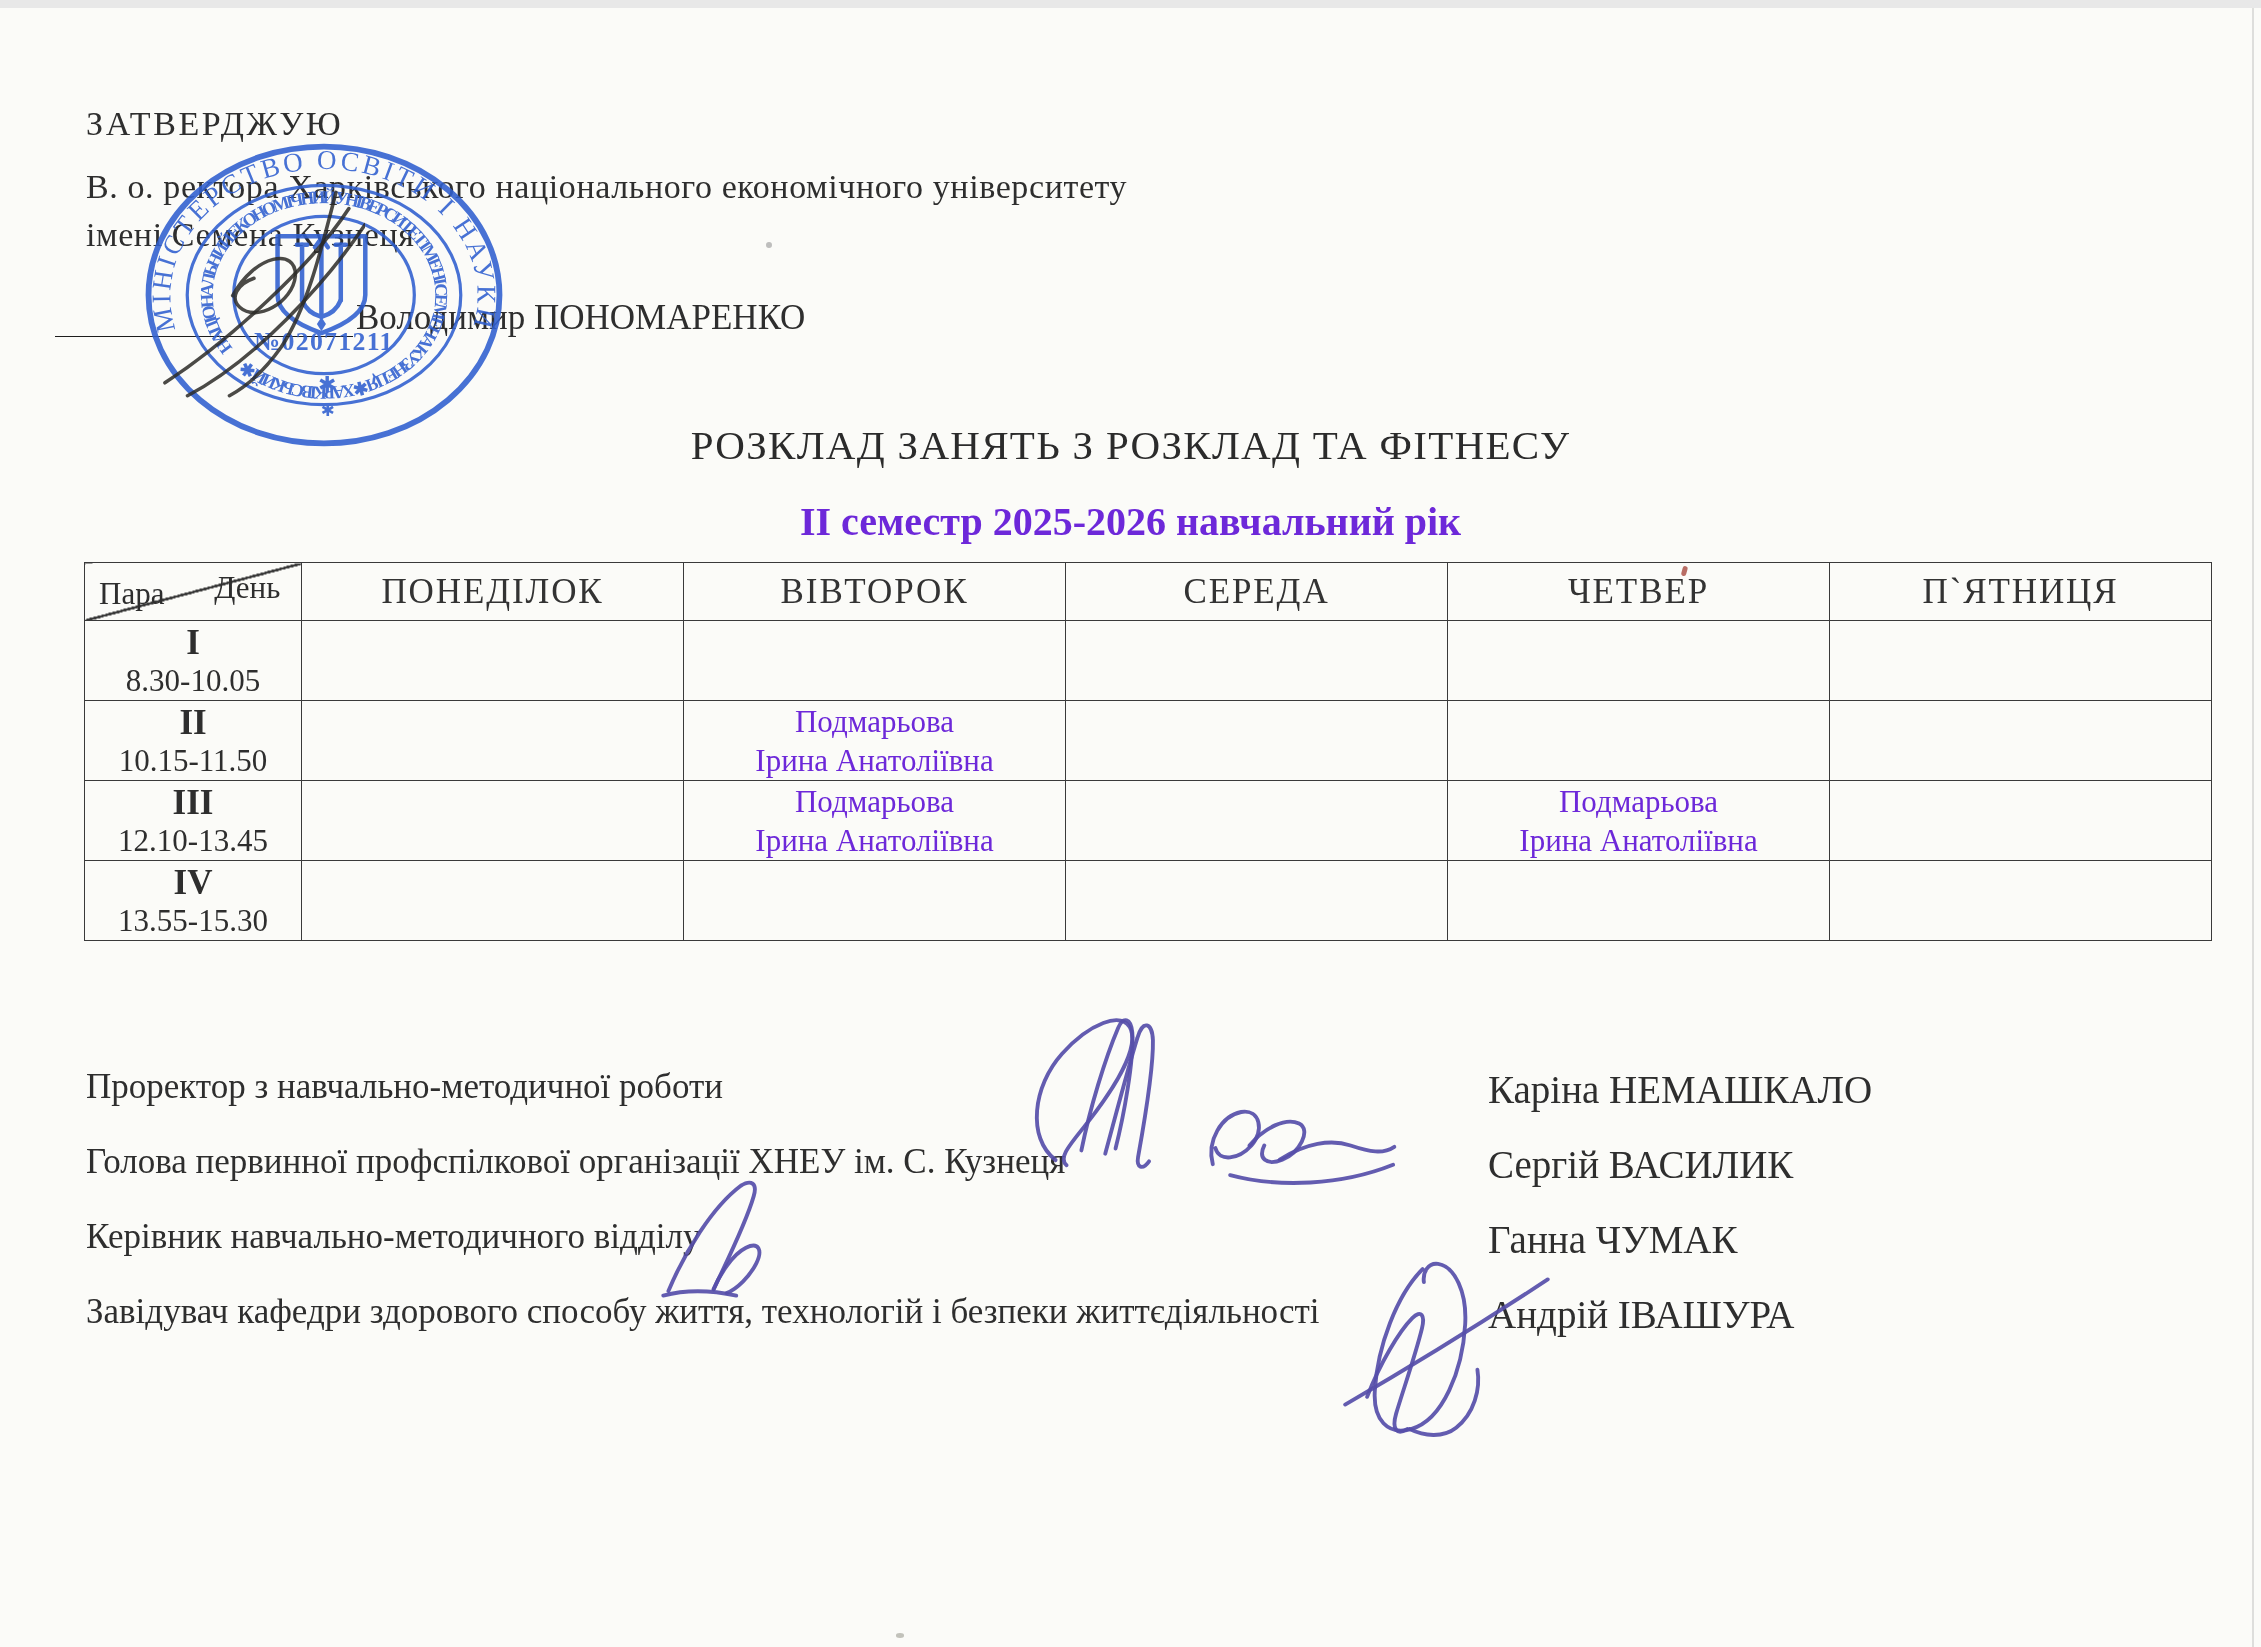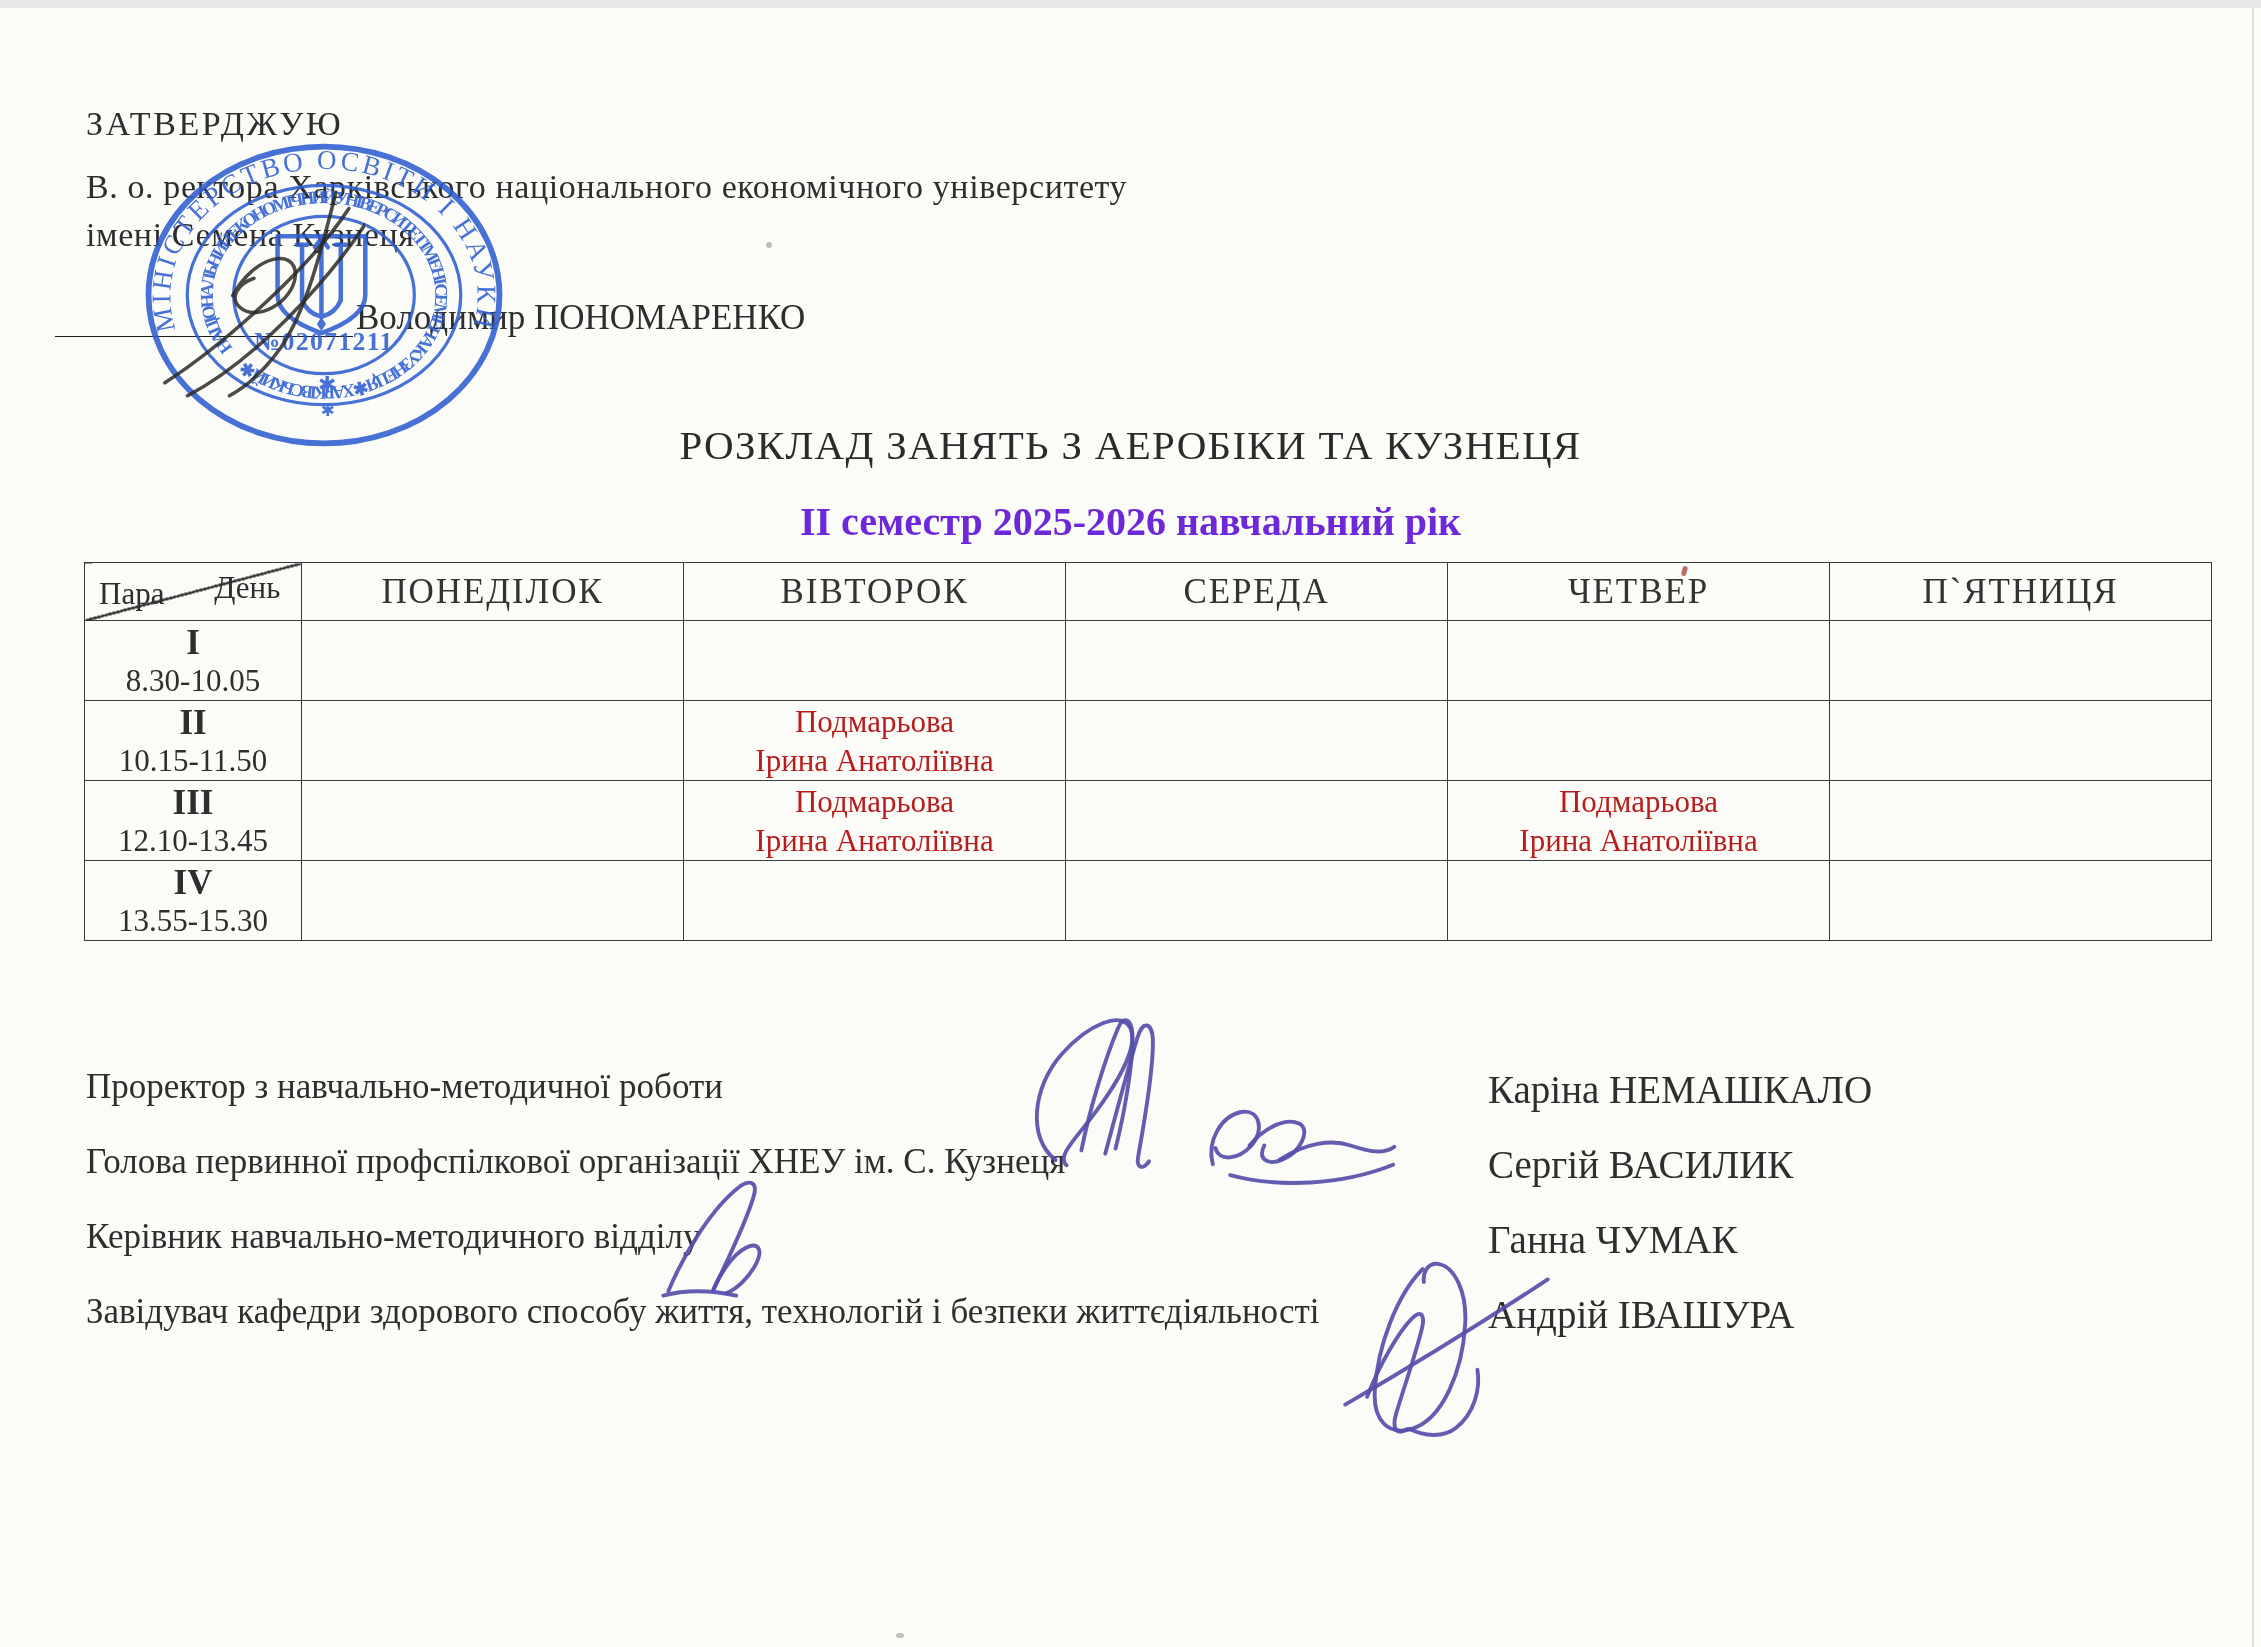--- a/index.html
+++ b/index.html
@@ -40,21 +40,21 @@
     position:relative;font-weight:normal;
     background:linear-gradient(to bottom right,
       transparent calc(50% - 1.3px), #3a3a3a calc(50% - 1.3px),
       #3a3a3a calc(50% + 1.3px), transparent calc(50% + 1.3px));
   }
   .corner-day{position:absolute;top:6.5px;right:20.7px;font-size:31px;}
   .corner-pair{position:absolute;bottom:7.8px;left:14px;font-size:31px;}
   .pair-head{font-weight:normal;text-align:center;vertical-align:middle;}
   .pair-num{font-size:35px;font-weight:bold;line-height:40px;}
   .pair-time{font-size:31px;line-height:36px;}
-  .slot{font-size:31px;line-height:39px;text-align:center;vertical-align:middle;white-space:pre-line;color:#b91c1c;}
+  .slot{font-size:31px;line-height:39px;text-align:center;vertical-align:middle;white-space:pre-line;color:#6d28d9;}
 
   
   .role{position:absolute;left:86px;font-size:35px;white-space:nowrap;}
   .name{position:absolute;left:1488px;font-size:39px;white-space:nowrap;}
   .r1{top:1059px;} .r2{top:1134px;} .r3{top:1209px;} .r4{top:1284px;}
   #signoff-sig-1{left:1020px;top:991px;width:155px;height:174px;}
   #signoff-sig-2{left:1201px;top:1095px;width:200px;height:103px;}
   #signoff-sig-3{left:649px;top:1170px;width:139px;height:126px;}
   #signoff-sig-4{left:1327px;top:1234px;width:226px;height:200px;}
 
@@ -117,21 +117,21 @@
     <text class="stamp-flower" x="316" y="448" font-size="26" text-anchor="middle">✱</text>
   </svg>
 
   <svg class="abs sig" id="rector-signature" viewBox="0 0 330 350">
     <path d="M 305 55 C 250 140 120 260 20 325"></path>
     <path d="M 330 80 C 270 170 160 290 55 345"></path>
     <path d="M 285 30 C 262 120 240 210 200 270 C 175 305 148 330 120 345"></path>
     <path d="M 125 190 C 160 125 225 115 222 160 C 218 200 162 232 136 208 C 120 193 132 172 158 163"></path>
   </svg>
 
-  <div class="abs" id="doc-title">РОЗКЛАД ЗАНЯТЬ З АЕРОБІКИ ТА КУЗНЕЦЯ</div>
+  <div class="abs" id="doc-title">РОЗКЛАД ЗАНЯТЬ З РОЗКЛАД ТА ФІТНЕСУ</div>
   <div class="abs" id="doc-subtitle">II семестр 2025-2026 навчальний рік</div>
 
   <table id="schedule">
     <colgroup>
       <col style="width:217px">
         <col style="width:382px">
         <col style="width:382px">
       <col style="width:382px">
         <col style="width:382px">
         <col style="width:382px">

